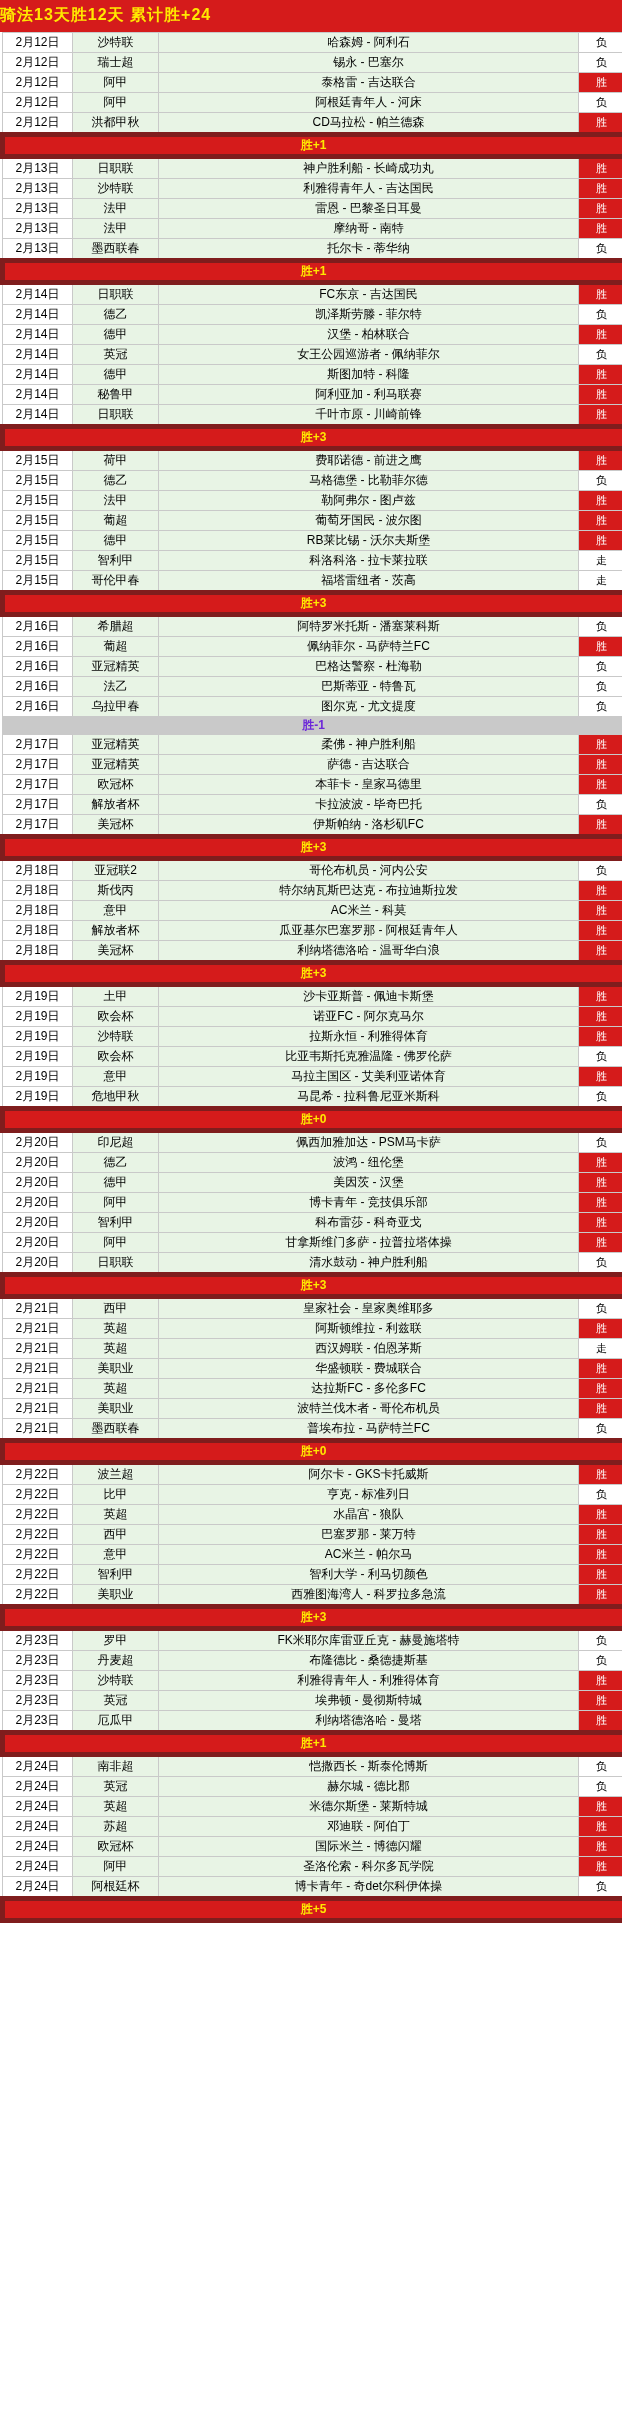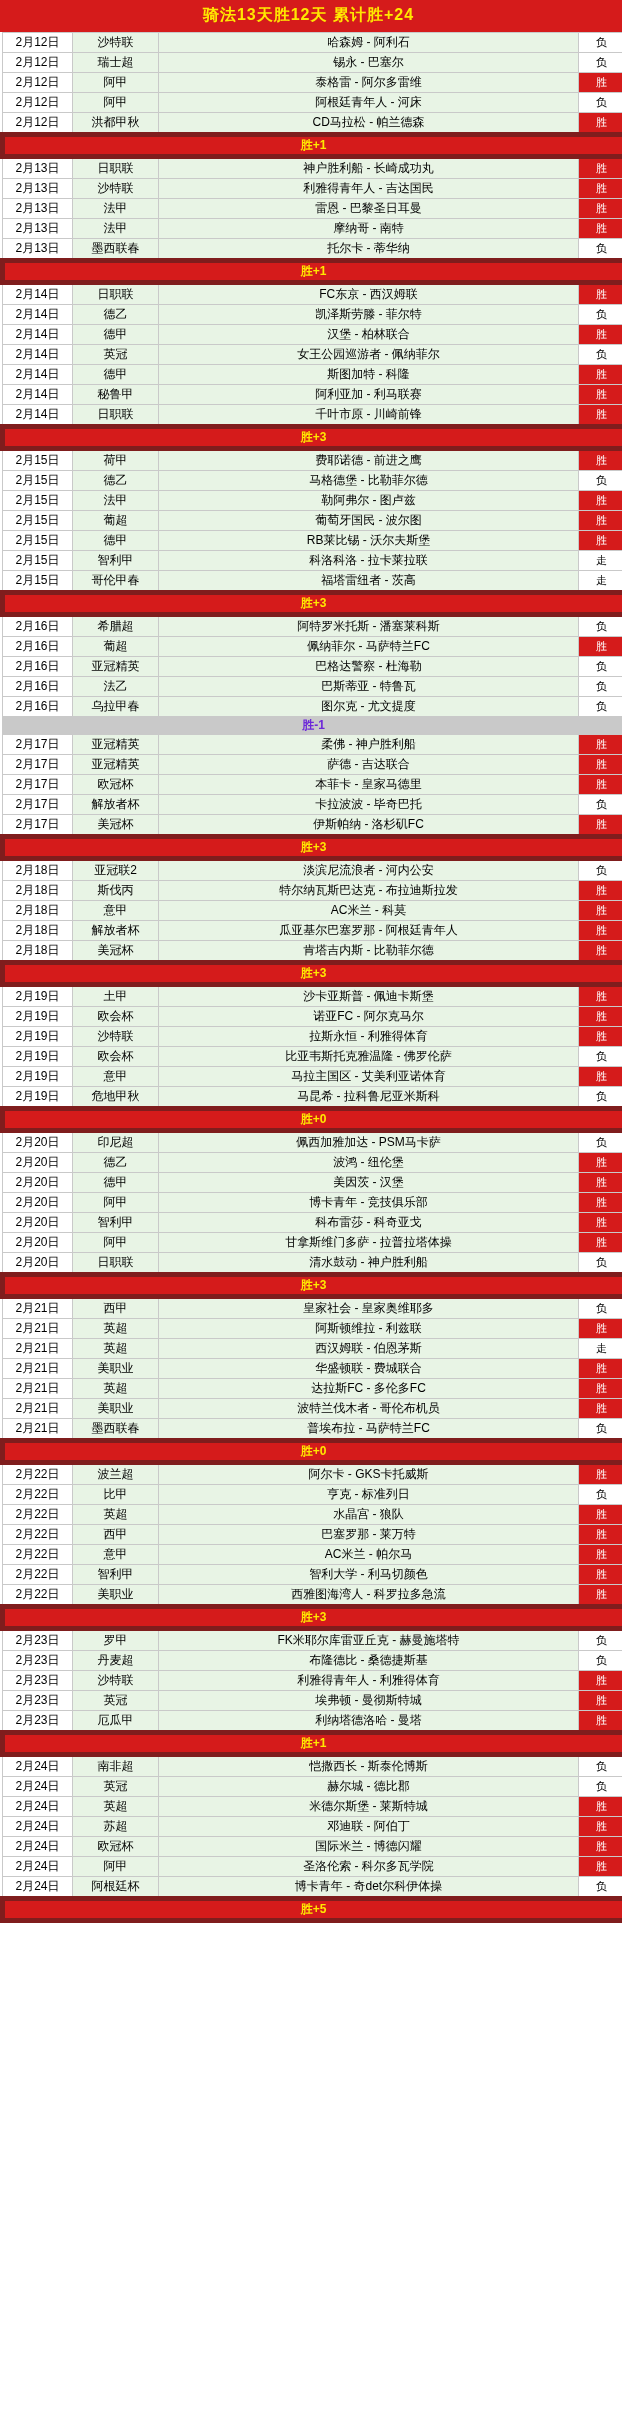--- a/index.html
+++ b/index.html
@@ -1,20 +1,20 @@
 <!DOCTYPE html>
 <html><head>
 <meta charset="utf-8">
 <style>
   html,body{margin:0;padding:0;background:#fff;}
   body{font-family:"Liberation Sans","DejaVu Sans",sans-serif;}
   #sheet{width:622px;background:#fff;}
   .title{
     background:#d51b1b;color:#ffe800;font-weight:bold;font-size:16px;
-    text-align:center;padding:5px 5px 6px 0;letter-spacing:1px;
+    padding:5px 5px 6px 0;letter-spacing:1px;
   }
   table{border-collapse:collapse;width:100%;table-layout:fixed;}
   td{
     border:1px solid #c9c9c9;
     font-size:12px;
     height:19px;
     padding:0 2px;
     text-align:center;
     vertical-align:middle;
     color:#000;
@@ -62,21 +62,21 @@
         </tr>
         <tr class="row">
           <td class="date">2月12日</td>
           <td class="league">瑞士超</td>
           <td class="match">锡永 - 巴塞尔</td>
           <td class="res res-lose">负</td>
         </tr>
         <tr class="row">
           <td class="date">2月12日</td>
           <td class="league">阿甲</td>
-          <td class="match">泰格雷 - 阿尔多雷维</td>
+          <td class="match">泰格雷 - 吉达联合</td>
           <td class="res res-win">胜</td>
         </tr>
         <tr class="row">
           <td class="date">2月12日</td>
           <td class="league">阿甲</td>
           <td class="match">阿根廷青年人 - 河床</td>
           <td class="res res-lose">负</td>
         </tr>
         <tr class="row">
           <td class="date">2月12日</td>
@@ -116,21 +116,21 @@
           <td class="league">墨西联春</td>
           <td class="match">托尔卡 - 蒂华纳</td>
           <td class="res res-lose">负</td>
         </tr>
         <tr class="sep">
           <td colspan="4">胜+1</td>
         </tr>
         <tr class="row">
           <td class="date">2月14日</td>
           <td class="league">日职联</td>
-          <td class="match">FC东京 - 西汉姆联</td>
+          <td class="match">FC东京 - 吉达国民</td>
           <td class="res res-win">胜</td>
         </tr>
         <tr class="row">
           <td class="date">2月14日</td>
           <td class="league">德乙</td>
           <td class="match">凯泽斯劳滕 - 菲尔特</td>
           <td class="res res-lose">负</td>
         </tr>
         <tr class="row">
           <td class="date">2月14日</td>
@@ -272,21 +272,21 @@
           <td class="league">美冠杯</td>
           <td class="match">伊斯帕纳 - 洛杉矶FC</td>
           <td class="res res-win">胜</td>
         </tr>
         <tr class="sep">
           <td colspan="4">胜+3</td>
         </tr>
         <tr class="row">
           <td class="date">2月18日</td>
           <td class="league">亚冠联2</td>
-          <td class="match">淡滨尼流浪者 - 河内公安</td>
+          <td class="match">哥伦布机员 - 河内公安</td>
           <td class="res res-lose">负</td>
         </tr>
         <tr class="row">
           <td class="date">2月18日</td>
           <td class="league">斯伐丙</td>
           <td class="match">特尔纳瓦斯巴达克 - 布拉迪斯拉发</td>
           <td class="res res-win">胜</td>
         </tr>
         <tr class="row">
           <td class="date">2月18日</td>
@@ -296,21 +296,21 @@
         </tr>
         <tr class="row">
           <td class="date">2月18日</td>
           <td class="league">解放者杯</td>
           <td class="match">瓜亚基尔巴塞罗那 - 阿根廷青年人</td>
           <td class="res res-win">胜</td>
         </tr>
         <tr class="row">
           <td class="date">2月18日</td>
           <td class="league">美冠杯</td>
-          <td class="match">肯塔吉内斯 - 比勒菲尔德</td>
+          <td class="match">利纳塔德洛哈 - 温哥华白浪</td>
           <td class="res res-win">胜</td>
         </tr>
         <tr class="sep">
           <td colspan="4">胜+3</td>
         </tr>
         <tr class="row">
           <td class="date">2月19日</td>
           <td class="league">土甲</td>
           <td class="match">沙卡亚斯普 - 佩迪卡斯堡</td>
           <td class="res res-win">胜</td>

